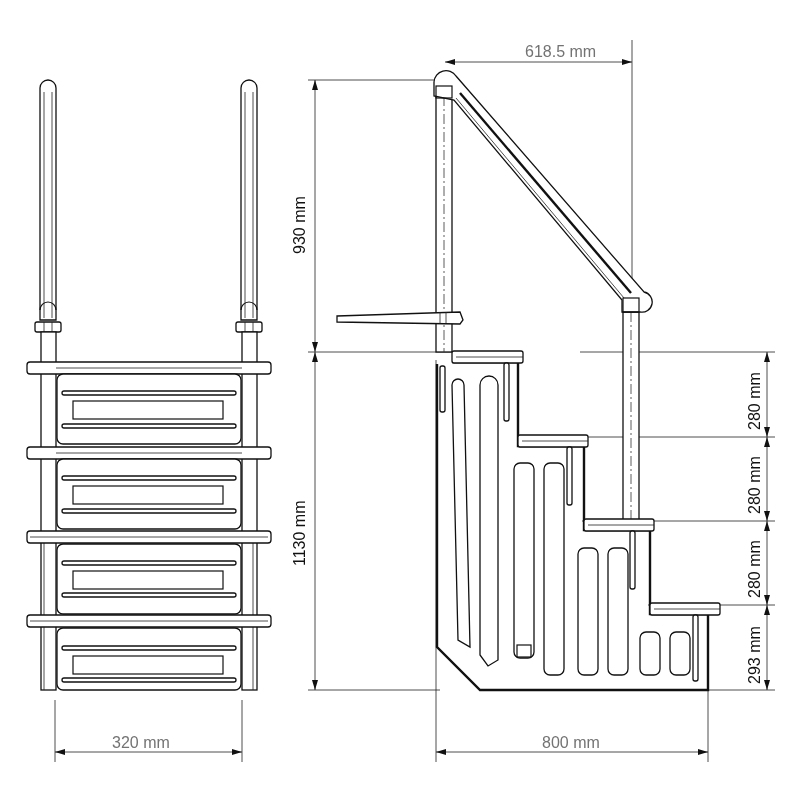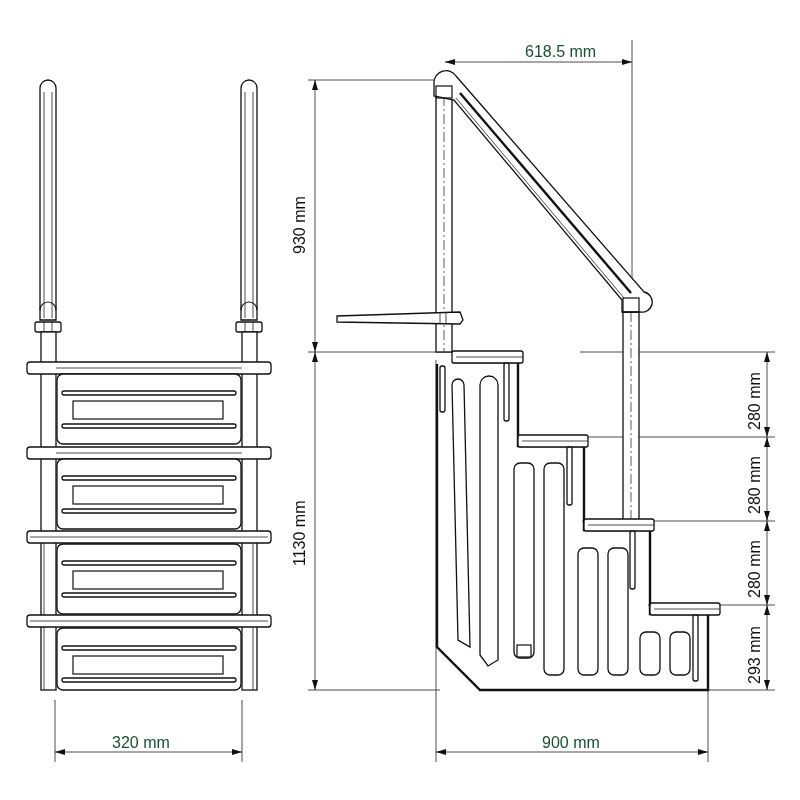--- a/index.html
+++ b/index.html
@@ -4,21 +4,21 @@
 <style>
   html, body { margin: 0; padding: 0; background: #ffffff; }
   body { width: 800px; height: 800px; overflow: hidden; font-family: "Liberation Sans", sans-serif; }
   #canvas { position: absolute; left: 0; top: 0; width: 800px; height: 800px; }
   svg { position: absolute; left: 0; top: 0; }
   .ln { stroke: #111; fill: none; stroke-width: 1.2; }
   .thick { stroke: #111; fill: none; stroke-width: 2.4; }
   .thin { stroke: #222; fill: none; stroke-width: 0.8; }
   .fillw { fill: #fff; stroke: #111; stroke-width: 1.3; }
   .dash { stroke: #333; stroke-width: 0.8; stroke-dasharray: 10 3 2 3; fill: none; }
-  .label { position: absolute; font-size: 16px; color: #14532d; white-space: nowrap; line-height: 1; }
+  .label { position: absolute; font-size: 16px; color: #737373; white-space: nowrap; line-height: 1; }
   .vlabel { position: absolute; font-size: 16px; color: #111; white-space: nowrap; line-height: 1; transform-origin: 0 0; transform: rotate(-90deg); }
 </style>
 </head>
 <body>
 
 <div id="canvas">
 
 <svg width="800" height="800" viewBox="0 0 800 800">
 
   <g>
@@ -193,15 +193,15 @@
 </svg>
 
 <div class="label" style="left:112px; top:735px;">320 mm</div>
 <div class="label" style="left:525px; top:44px;">618.5 mm</div>
 <div class="vlabel" style="left:292px; top:254px;">930 mm</div>
 <div class="vlabel" style="left:292px; top:566px;">1130 mm</div>
 <div class="vlabel" style="left:747px; top:430px;">280 mm</div>
 <div class="vlabel" style="left:747px; top:514px;">280 mm</div>
 <div class="vlabel" style="left:747px; top:598px;">280 mm</div>
 <div class="vlabel" style="left:747px; top:684px;">293 mm</div>
-<div class="label" style="left:542px; top:735px;">900 mm</div>
+<div class="label" style="left:542px; top:735px;">800 mm</div>
 
 </div>
 
 </body></html>

